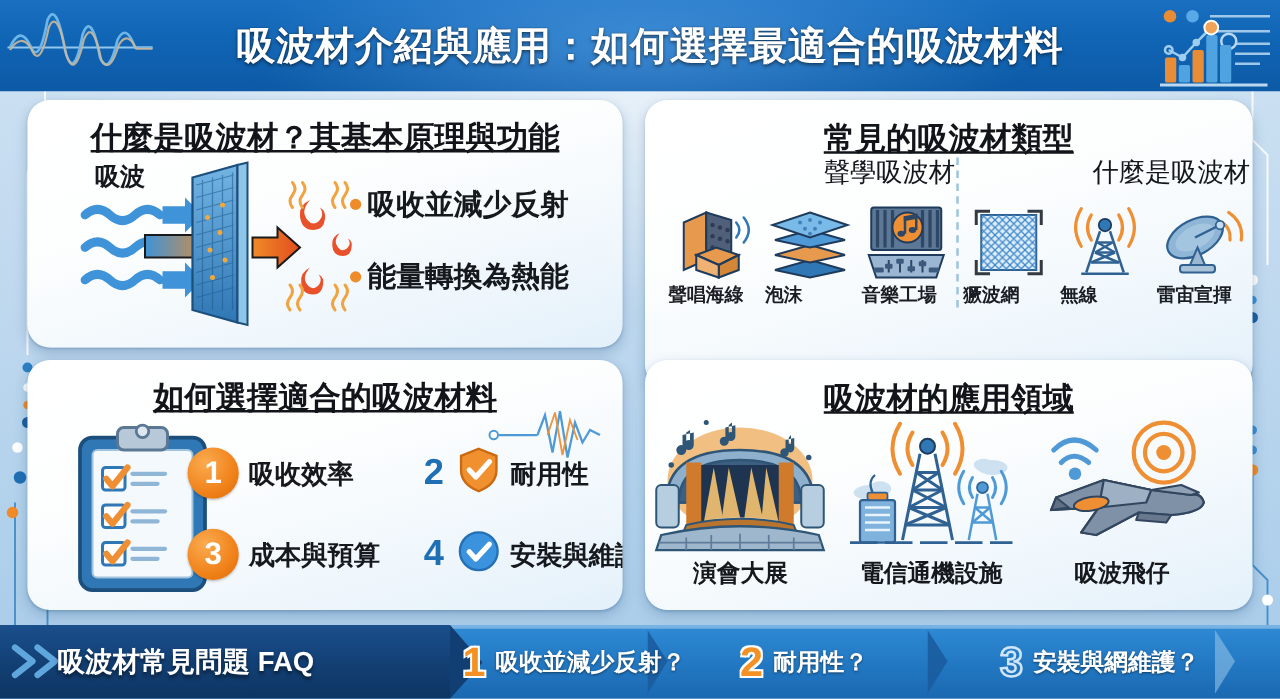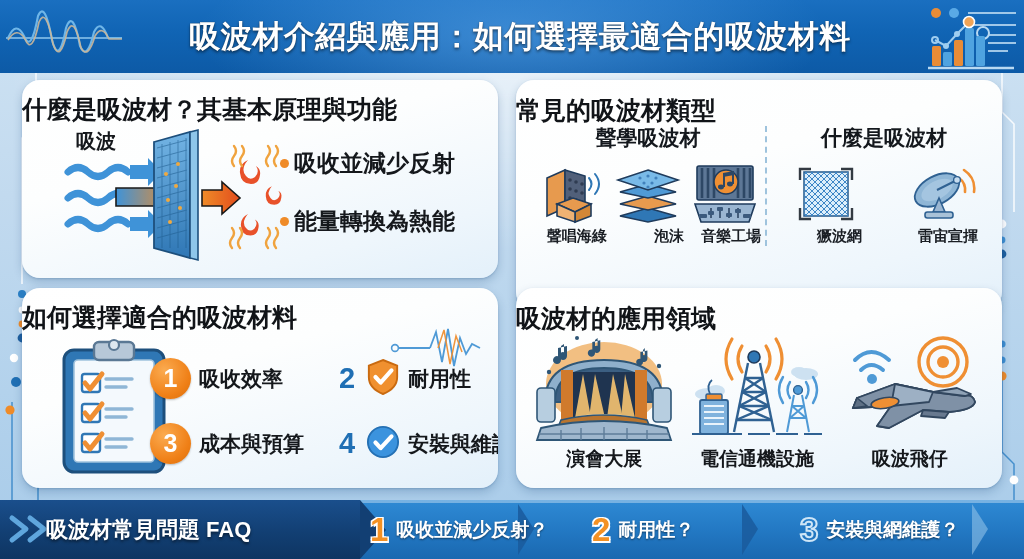--- a/index.html
+++ b/index.html
@@ -53,47 +53,47 @@
   
   .card{
     position:absolute;
     background:linear-gradient(165deg,#ffffff 0%,#fdfefe 38%,#eef6fc 78%,#e3f0fa 100%);
     border-radius:18px;
     box-shadow:0 4px 10px rgba(15,60,110,.22), 0 1px 2px rgba(15,60,110,.18);
     overflow:hidden;
   }
   .card-title{
     position:absolute;left:0;right:0;
-    color:#111418;
-    font-weight:bold;white-space:nowrap;
+    text-align:center;color:#111418;
+    font-weight:bold;white-space:nowrap;text-decoration:underline;
   }
   #card1{left:22px;top:80px;width:476px;height:198px;}
   #card2{left:516px;top:80px;width:486px;height:230px;}
   #card3{left:22px;top:288px;width:476px;height:200px;}
   #card4{left:516px;top:288px;width:486px;height:200px;}
   #card1 .card-title,#card3 .card-title{top:13px;font-size:25px;}
   #card2 .card-title,#card4 .card-title{top:14px;font-size:25px;}
 
   
   .bullets{position:absolute;left:258px;top:54px;width:212px;}
   .bullet{display:flex;align-items:center;gap:5px;height:58px;}
   .bullet .dot{width:9px;height:9px;border-radius:50%;background:#ef8b28;flex:0 0 auto;}
   .bullet .btxt{font-size:23px;font-weight:bold;color:#15181c;white-space:nowrap;}
   .fig1{position:absolute;left:40px;top:44px;width:222px;height:142px;}
 
   
   .c2-col{position:absolute;top:44px;width:232px;}
   .c2-col.left{left:16px;}
   .c2-col.right{left:252px;}
   .c2-sub{
-    text-align:center;font-size:21px;font-weight:bold;color:#14181d;
+    text-align:right;font-size:21px;font-weight:normal;color:#14181d;
     white-space:nowrap;margin-bottom:4px;
   }
   .c2-items{display:flex;justify-content:space-around;align-items:flex-end;}
-  .c2-item{width:72px;text-align:right;}
+  .c2-item{width:72px;text-align:left;}
   .c2-ico{height:68px;display:flex;align-items:flex-end;justify-content:center;}
   .c2-lab{margin-top:3px;font-size:15px;font-weight:bold;color:#1a1e24;white-space:nowrap;}
   .c2-div{
     position:absolute;left:249px;top:46px;height:120px;width:0;
     border-left:2px dashed #9ec3dd;
   }
 
   
   .clipboard{position:absolute;left:36px;top:48px;width:112px;height:140px;}
   .c3-grid{position:absolute;left:128px;top:58px;width:344px;height:130px;}
@@ -106,21 +106,21 @@
     background:radial-gradient(circle at 35% 30%,#fbab50,#ef7f16 65%,#d86e0c 100%);
     color:#fff;font-size:25px;font-weight:bold;
     display:flex;align-items:center;justify-content:center;flex:0 0 auto;
     box-shadow:0 1px 2px rgba(0,0,0,.25);
   }
   .num-plain{font-size:29px;font-weight:bold;color:#1f6fb4;flex:0 0 auto;width:22px;text-align:center;}
   .c3-label{font-size:21px;font-weight:bold;color:#15181c;white-space:nowrap;}
   .pulse{position:absolute;right:16px;top:38px;width:92px;height:44px;}
 
   
-  .c4-items{position:absolute;left:12px;top:42px;width:458px;display:flex;justify-content:space-around;}
+  .c4-items{position:absolute;left:0;top:42px;width:458px;display:flex;justify-content:space-around;}
   .c4-item{width:148px;text-align:center;}
   .c4-ico{height:114px;display:flex;align-items:flex-end;justify-content:center;}
   .c4-lab{margin-top:2px;font-size:19px;font-weight:bold;color:#15181c;white-space:nowrap;}
 
   
   .footer{
     position:absolute;left:0;bottom:0;width:1024px;height:59px;
     background:linear-gradient(180deg,#2f8ad4 0%,#2379c4 50%,#1a68b0 100%);
     overflow:hidden;
   }
@@ -435,20 +435,41 @@
                   <path d="M58 16 V5 H47"></path>
                 <path d="M6 44 V55 H17"></path>
                   <path d="M58 44 V55 H47"></path>
               </g>
             </svg>
           </div>
           <div class="c2-lab">獗波網</div>
         </div>
         <div class="c2-item">
           <div class="c2-ico">
+            <svg viewBox="0 0 66 62" width="66" height="62">
+              <g stroke="#ef8f33" stroke-width="2.6" fill="none" stroke-linecap="round">
+                <path d="M22 10 q-6 10 0 20"></path>
+                  <path d="M14 5 q-9 15 0 30"></path>
+                <path d="M44 10 q6 10 0 20"></path>
+                  <path d="M52 5 q9 15 0 30"></path>
+              </g>
+              <circle cx="33" cy="18" r="5" fill="#2f77b5" stroke="#1f3b5c" stroke-width="1.4"></circle>
+              <g stroke="#2f6192" stroke-width="2" fill="none">
+                <path d="M29 23 L18 56"></path>
+                  <path d="M37 23 L48 56"></path>
+                <path d="M27 32 L39 32 M25 40 L41 40 M22 48 L44 48"></path>
+                <path d="M27 32 L41 40 M39 32 L25 40 M25 40 L44 48 M41 40 L22 48"></path>
+              </g>
+              <line x1="14" y1="57" x2="52" y2="57" stroke="#2f6192" stroke-width="2"></line>
+            </svg>
+          </div>
+          <div class="c2-lab">無線</div>
+        </div>
+        <div class="c2-item">
+          <div class="c2-ico">
             <svg viewBox="0 0 70 62" width="70" height="62">
               <g stroke="#ef8f33" stroke-width="2.6" fill="none" stroke-linecap="round">
                 <path d="M52 16 q7 5 6 14"></path>
                   <path d="M57 8 q12 8 10 22"></path>
               </g>
               <ellipse cx="30" cy="28" rx="24" ry="14" transform="rotate(-28 30 28)" fill="#8fb6d6" stroke="#2f6192" stroke-width="1.8"></ellipse>
               <ellipse cx="30" cy="28" rx="17" ry="9" transform="rotate(-28 30 28)" fill="#a9c9e2" opacity=".8"></ellipse>
               <line x1="30" y1="28" x2="50" y2="18" stroke="#2f6192" stroke-width="2"></line>
               <circle cx="50" cy="18" r="3.4" fill="#c6dcef" stroke="#2f6192" stroke-width="1.4"></circle>
               <path d="M32 36 L38 50 L26 50 Z" fill="#9ab6d2" stroke="#2f6192" stroke-width="1.6"></path>

